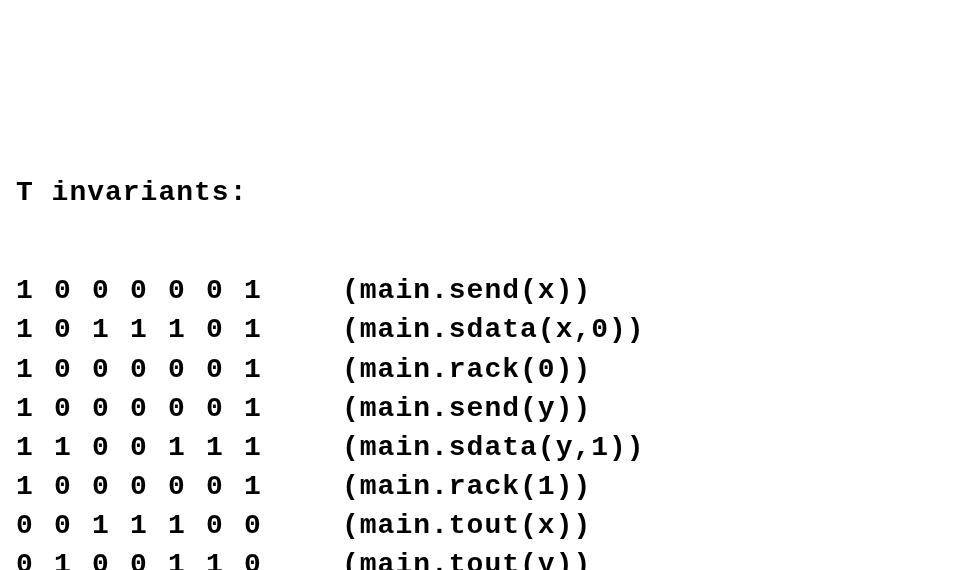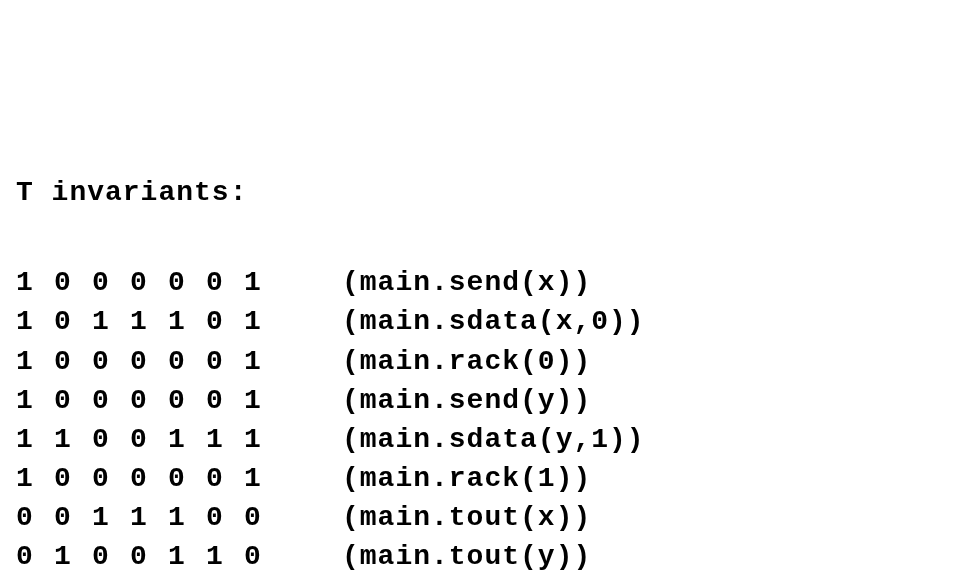--- a/index.html
+++ b/index.html
@@ -25,21 +25,21 @@
     .cell {
       width: 38px;
       text-align: left;
     }
     .gap {
       width: 60px;
     }
     .label {
     }
     .title {
-      margin-bottom: 12px;
+      margin-bottom: 20px;
     }
   </style>
 </head>
 <body>
 
 
 
 <div class="title">T invariants:</div>
 <div id="grid"><div class="row"><div class="cells"><span class="cell">1</span><span class="cell">0</span><span class="cell">0</span><span class="cell">0</span><span class="cell">0</span><span class="cell">0</span><span class="cell">1</span></div><span class="gap"></span><span class="label">(main.send(x))</span></div><div class="row"><div class="cells"><span class="cell">1</span><span class="cell">0</span><span class="cell">1</span><span class="cell">1</span><span class="cell">1</span><span class="cell">0</span><span class="cell">1</span></div><span class="gap"></span><span class="label">(main.sdata(x,0))</span></div><div class="row"><div class="cells"><span class="cell">1</span><span class="cell">0</span><span class="cell">0</span><span class="cell">0</span><span class="cell">0</span><span class="cell">0</span><span class="cell">1</span></div><span class="gap"></span><span class="label">(main.rack(0))</span></div><div class="row"><div class="cells"><span class="cell">1</span><span class="cell">0</span><span class="cell">0</span><span class="cell">0</span><span class="cell">0</span><span class="cell">0</span><span class="cell">1</span></div><span class="gap"></span><span class="label">(main.send(y))</span></div><div class="row"><div class="cells"><span class="cell">1</span><span class="cell">1</span><span class="cell">0</span><span class="cell">0</span><span class="cell">1</span><span class="cell">1</span><span class="cell">1</span></div><span class="gap"></span><span class="label">(main.sdata(y,1))</span></div><div class="row"><div class="cells"><span class="cell">1</span><span class="cell">0</span><span class="cell">0</span><span class="cell">0</span><span class="cell">0</span><span class="cell">0</span><span class="cell">1</span></div><span class="gap"></span><span class="label">(main.rack(1))</span></div><div class="row"><div class="cells"><span class="cell">0</span><span class="cell">0</span><span class="cell">1</span><span class="cell">1</span><span class="cell">1</span><span class="cell">0</span><span class="cell">0</span></div><span class="gap"></span><span class="label">(main.tout(x))</span></div><div class="row"><div class="cells"><span class="cell">0</span><span class="cell">1</span><span class="cell">0</span><span class="cell">0</span><span class="cell">1</span><span class="cell">1</span><span class="cell">0</span></div><span class="gap"></span><span class="label">(main.tout(y))</span></div></div>
 

